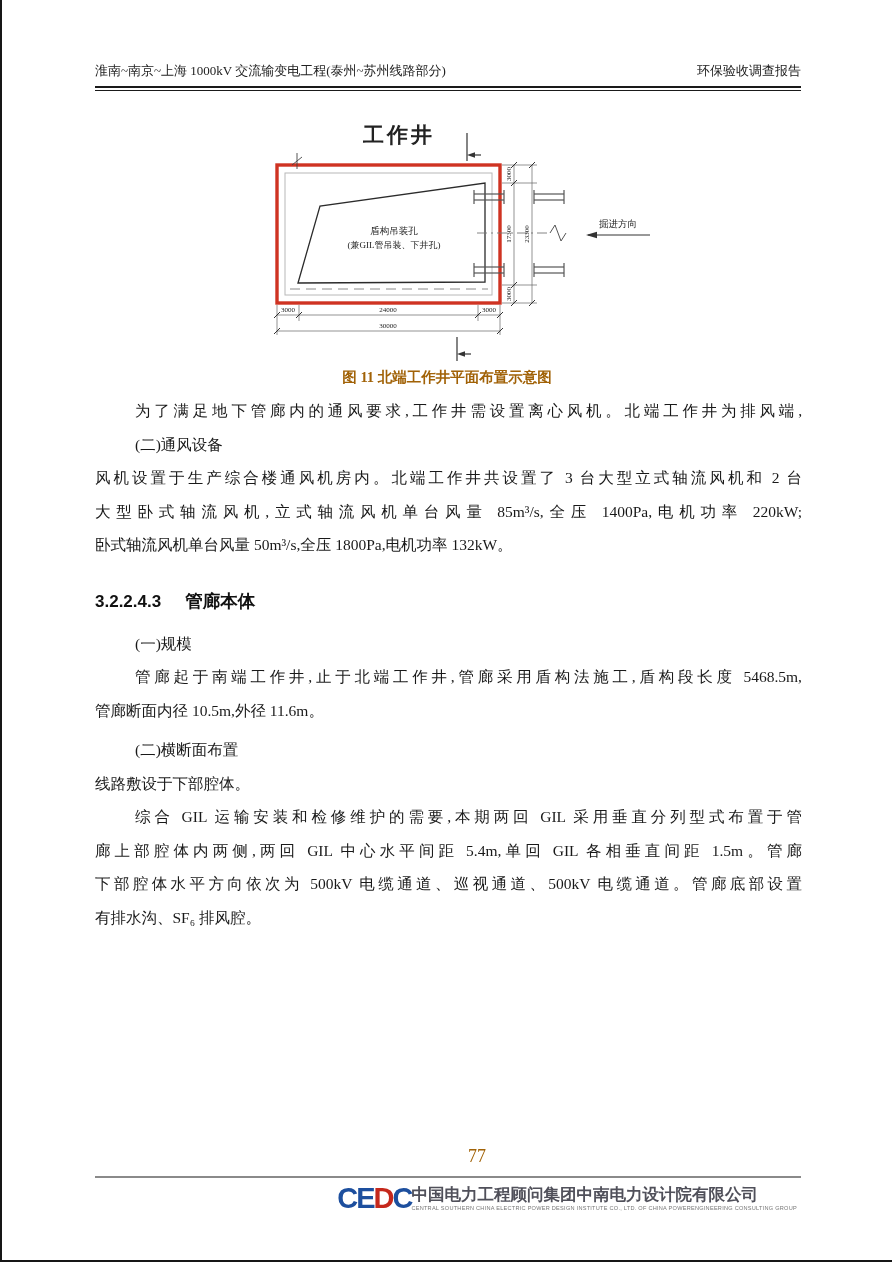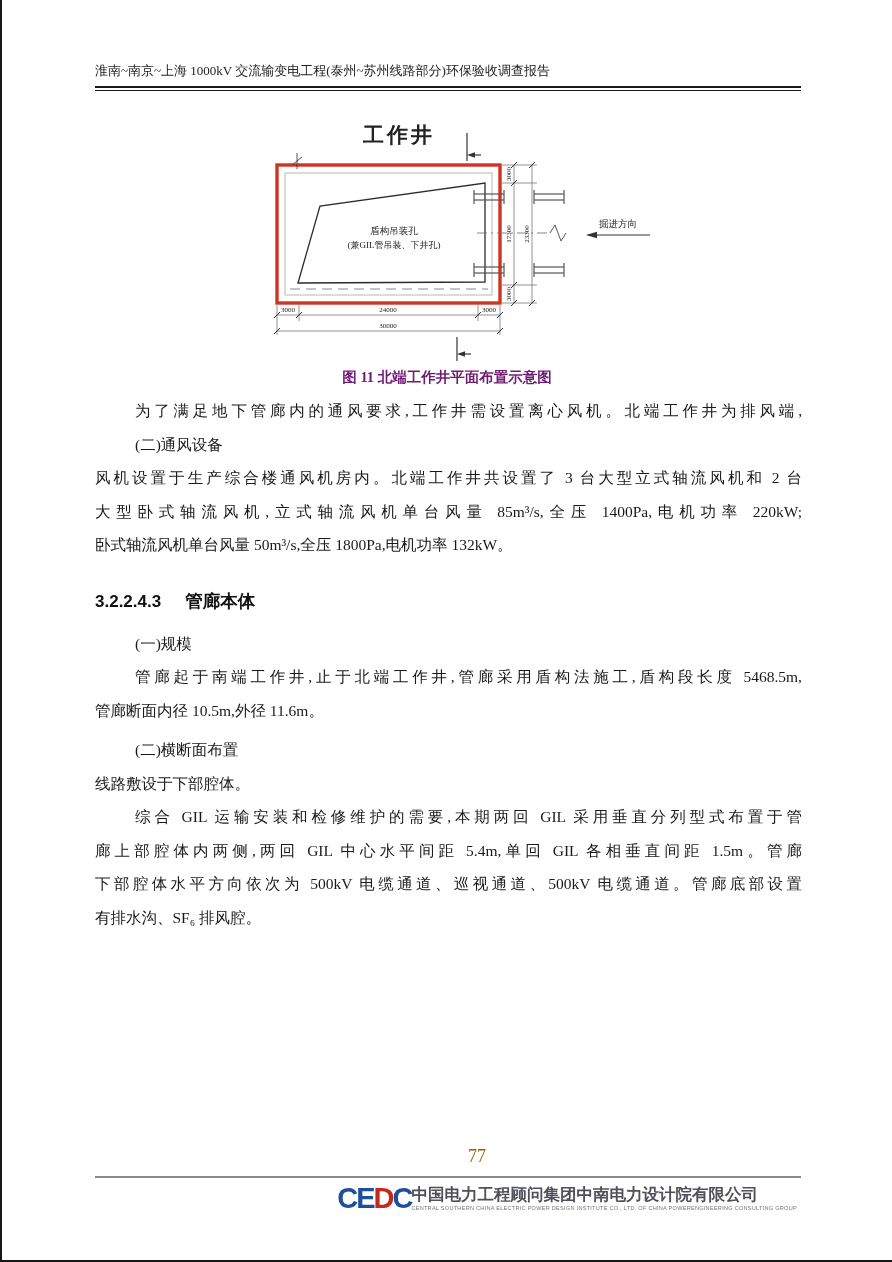--- a/index.html
+++ b/index.html
@@ -1,27 +1,27 @@
 <!DOCTYPE html>
 <html><head>
 <meta charset="utf-8">
 <style>
   html,body{margin:0;padding:0;background:#ffffff;}
   .page{position:relative;width:892px;height:1262px;background:#ffffff;overflow:hidden;
         font-family:"Liberation Serif","DejaVu Serif",serif;color:#1c1c1c;
         border-left:2px solid #161616;border-bottom:2px solid #161616;box-sizing:border-box;}
   
-  .header{position:absolute;left:93px;top:62px;width:706px;display:flex;
+  .header{position:absolute;left:93px;top:62px;width:706px;display:flex;justify-content:space-between;
           font-size:13px;color:#222;}
   .header-rule{position:absolute;left:93px;top:86px;width:706px;height:2px;
                border-top:2px solid #1a1a1a;border-bottom:1px solid #1a1a1a;}
   
   .figure{position:absolute;left:250px;top:113px;width:430px;height:252px;}
   .caption{position:absolute;left:0;top:368px;width:100%;text-align:center;
-           font-weight:bold;font-size:14.5px;color:#701a75;}
+           font-weight:bold;font-size:14.5px;color:#a16207;}
   
   .content{position:absolute;left:93px;top:394px;width:707px;font-size:15.5px;color:#191919;}
   .line{height:33.5px;line-height:33.5px;white-space:nowrap;}
   .j{text-align:justify;text-align-last:justify;white-space:normal;}
   .ind{text-indent:40px;}
   .heading{margin-top:24px;margin-bottom:10px;line-height:30px;
            font-family:"Liberation Sans","DejaVu Sans",sans-serif;font-weight:bold;font-size:17px;color:#111;}
   .heading .ht{margin-left:24px;font-size:17.5px;}
   .subline{margin-top:6px;}
   

